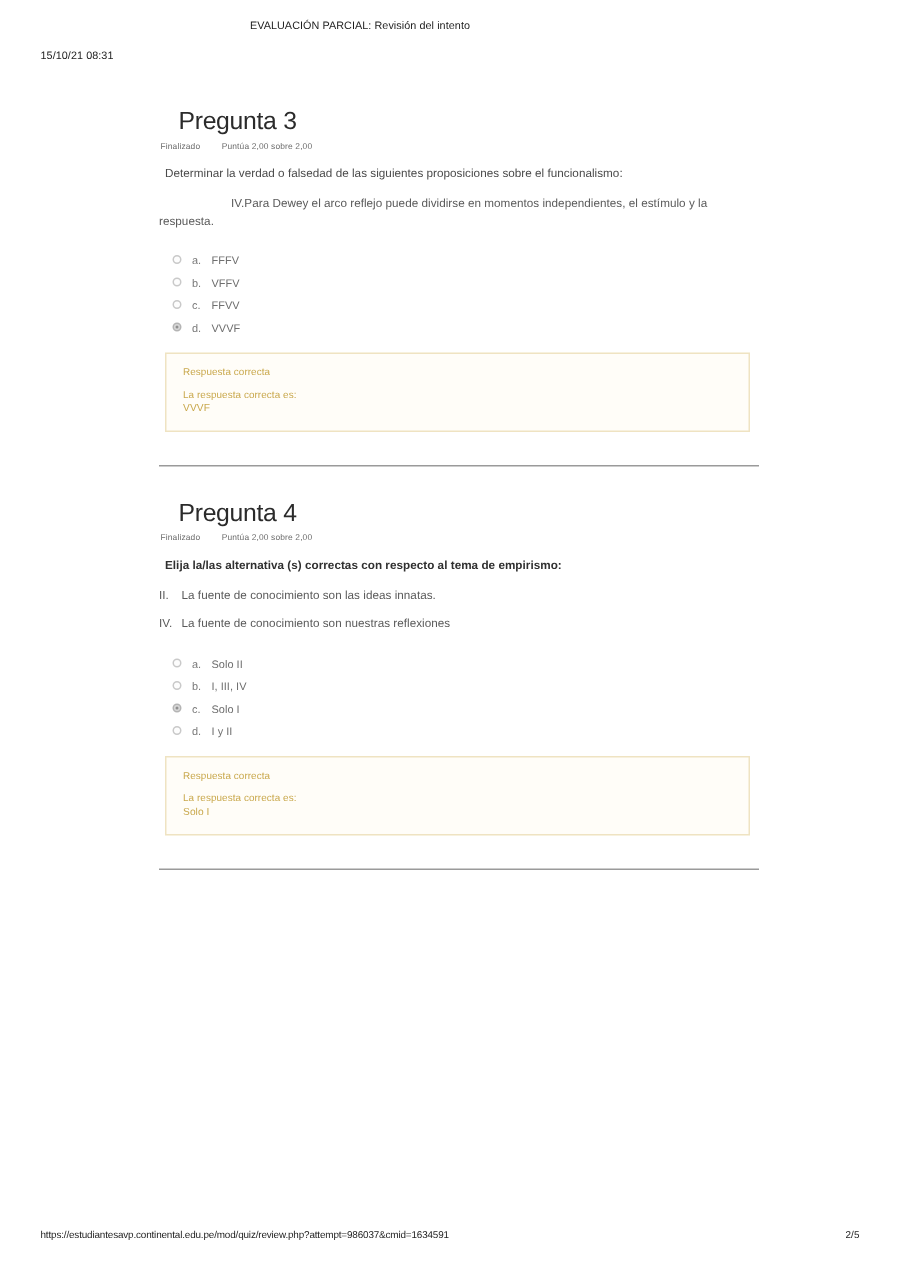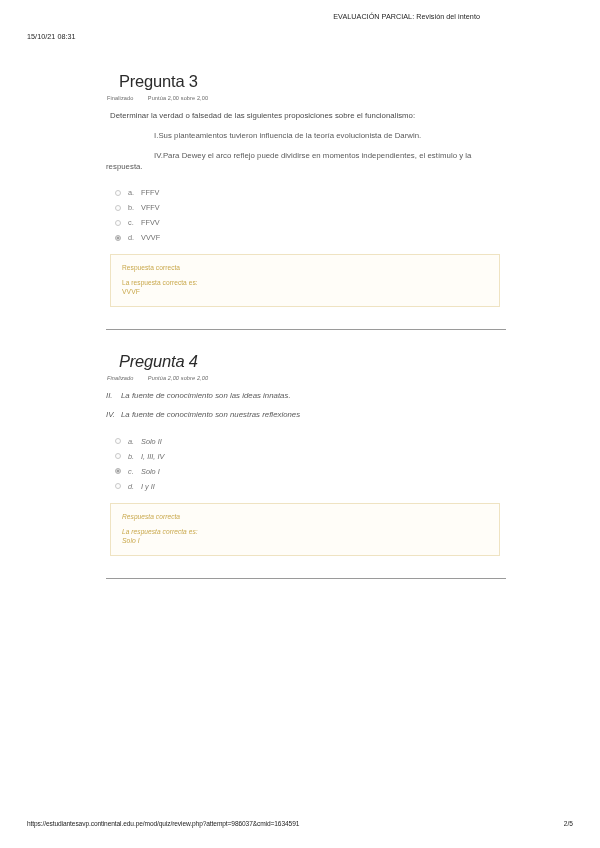--- a/index.html
+++ b/index.html
@@ -32,21 +32,21 @@
     left: 27px;
     top: 0;
     letter-spacing: 0.05px;
     margin-top: 20px;
   }
   .print-header .ph-title {
     position: absolute;
     left: 0;
     top: 0;
     width: 480px;
-    text-align: right;
+    text-align: center;
     letter-spacing: 0.05px;
   }
 
   
   .content {
     position: absolute;
     left: 106px;
     top: 72px;
     width: 400px;
   }
@@ -208,23 +208,20 @@
     <h2 class="q-title">Pregunta 3</h2>
     <div class="q-meta">
       <span>Finalizado</span>
       <span class="meta-sep"></span>
       <span>Puntúa 2,00 sobre 2,00</span>
     </div>
 
     <p class="q-stem">Determinar la verdad o falsedad de las siguientes proposiciones sobre el funcionalismo:</p>
 
     <p class="q-prop indent">
-      <span class="rn">I.</span><span>Sus planteamientos tuvieron influencia de la teoría evolucionista de Darwin.</span>
-    </p>
-    <p class="q-prop indent">
       <span class="rn">IV.</span><span>Para Dewey el arco reflejo puede dividirse en momentos independientes, el estímulo y la respuesta.</span>
     </p>
 
     <div class="options">
       <label class="option">
         <span class="radio"></span>
         <span class="opt-letter">a.</span>
         <span class="opt-text">FFFV</span>
       </label>
       <label class="option">
@@ -246,28 +243,29 @@
 
     <div class="feedback">
       <div class="fb-head">Respuesta correcta</div>
       <div class="fb-label">La respuesta correcta es:</div>
       <div class="fb-answer">VVVF</div>
     </div>
   </div>
 
   <div class="separator"></div>
 
-  <div class="question" style="margin-top:22px;font-style:italic;">
+  <div class="question" style="margin-top:22px;">
     <h2 class="q-title">Pregunta 4</h2>
     <div class="q-meta">
       <span>Finalizado</span>
       <span class="meta-sep"></span>
       <span>Puntúa 2,00 sobre 2,00</span>
     </div>
 
+    <p class="q-stem bold">Elija la/las alternativa (s) correctas con respecto al tema de empirismo:</p>
 
     <p class="q-prop flat">
       <span class="rn">II.</span><span>La fuente de conocimiento son las ideas innatas.</span>
     </p>
     <p class="q-prop flat">
       <span class="rn">IV.</span><span>La fuente de conocimiento son nuestras reflexiones</span>
     </p>
 
     <div class="options">
       <label class="option">

